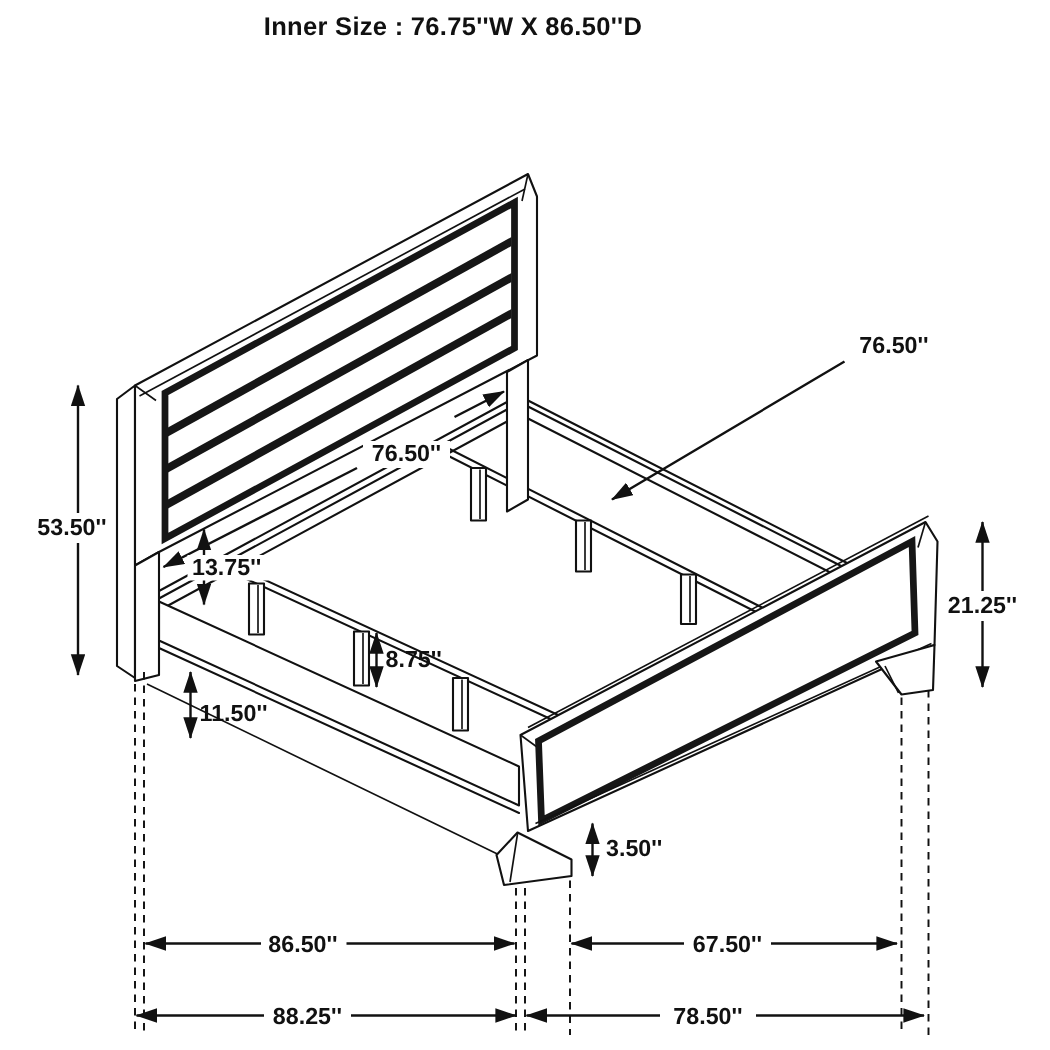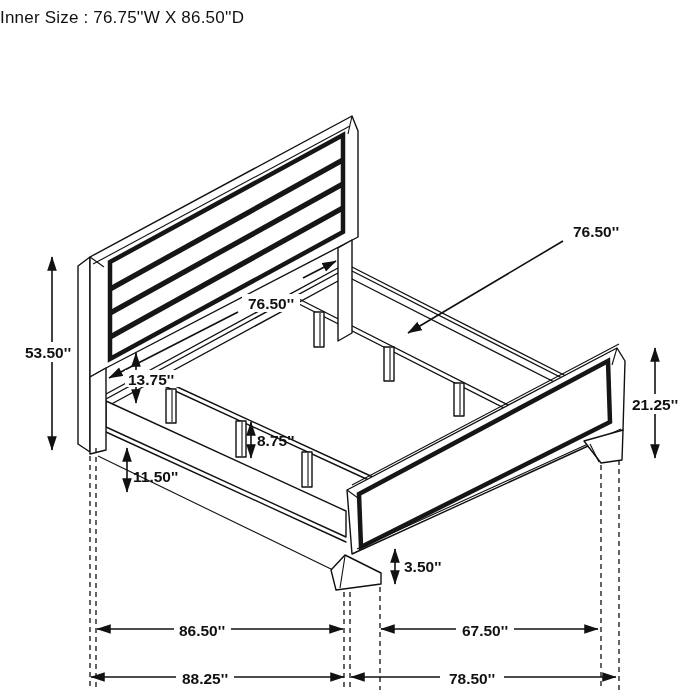--- a/index.html
+++ b/index.html
@@ -1,19 +1,19 @@
 <!DOCTYPE html>
 <html><head>
 <meta charset="utf-8">
 <style>
   html,body{margin:0;padding:0;background:#fff;}
   .canvas{position:relative;width:700px;height:700px;background:#ffffff;overflow:hidden;
           font-family:"Liberation Sans", sans-serif;}
-  .title{position:absolute;top:8px;left:0;width:604px;
-         font-size:17px;font-weight:normal;color:#111;letter-spacing:.2px;}
+  .title{position:absolute;top:8px;left:0;width:604px;text-align:center;
+         font-size:17px;font-weight:bold;color:#111;letter-spacing:.2px;}
   svg{position:absolute;top:0;left:0;}
   .st{stroke:#111;stroke-width:1.4;fill:none;stroke-linejoin:round;stroke-linecap:round;}
   .stw{stroke:#111;stroke-width:1.4;fill:#fff;stroke-linejoin:round;}
   .thin{stroke:#111;stroke-width:1.1;fill:none;}
   .darkpanel{stroke:#161616;stroke-width:4.5;fill:#fff;stroke-linejoin:miter;}
   .darkband{fill:#161616;stroke:none;}
   .dim{stroke:#111;stroke-width:1.6;fill:none;}
   .dash{stroke:#111;stroke-width:1.3;fill:none;stroke-dasharray:5 4;}
   .lbl{font-family:"Liberation Sans", sans-serif;font-size:15.5px;font-weight:bold;fill:#111;}
   .lblbg{fill:#ffffff;}

